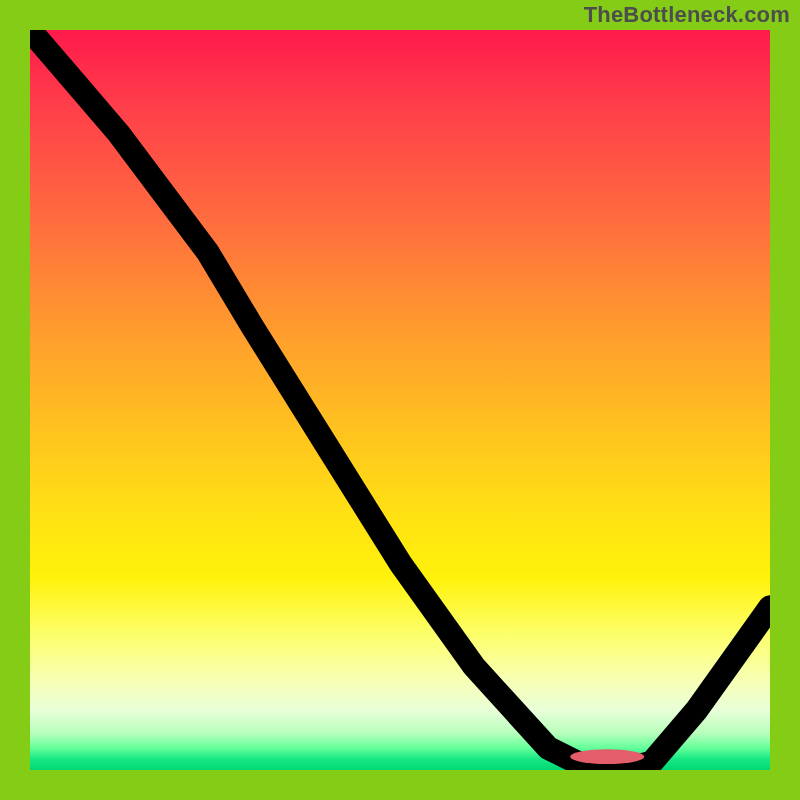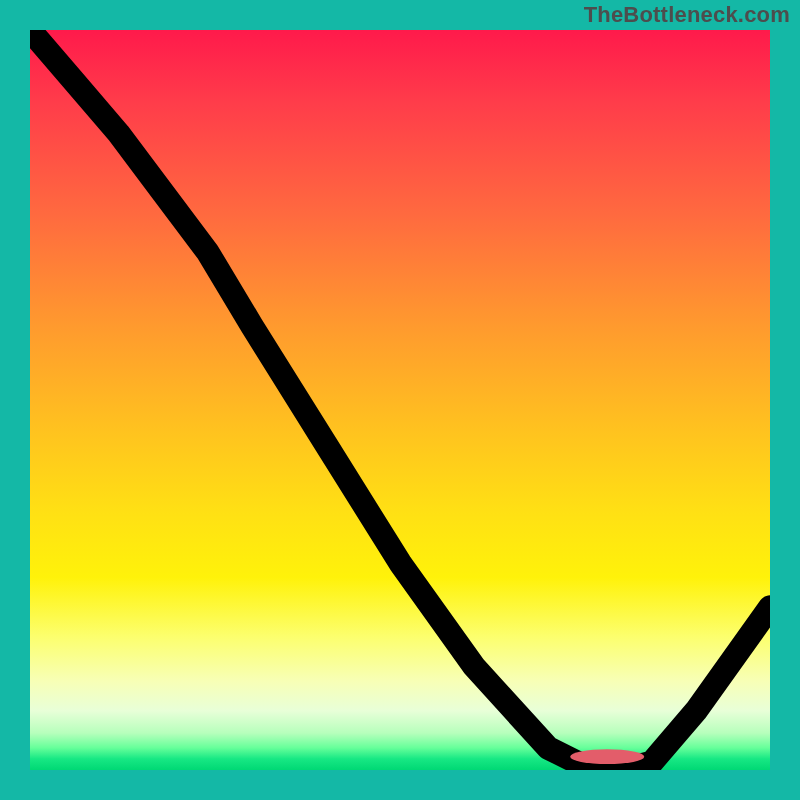--- a/index.html
+++ b/index.html
@@ -7,21 +7,21 @@
     padding: 0;
     width: 800px;
     height: 800px;
     background: #000;
     font-family: Arial, Helvetica, sans-serif;
   }
   .frame {
     position: relative;
     width: 800px;
     height: 800px;
-    background: #14b8a6;
+    background: #84cc16;
     text-align: center;
   }
   .watermark {
     position: absolute;
     top: 2px;
     right: 10px;
     color: #4d4d4d;
     font-size: 22px;
     font-weight: 600;
     letter-spacing: 0.2px;

